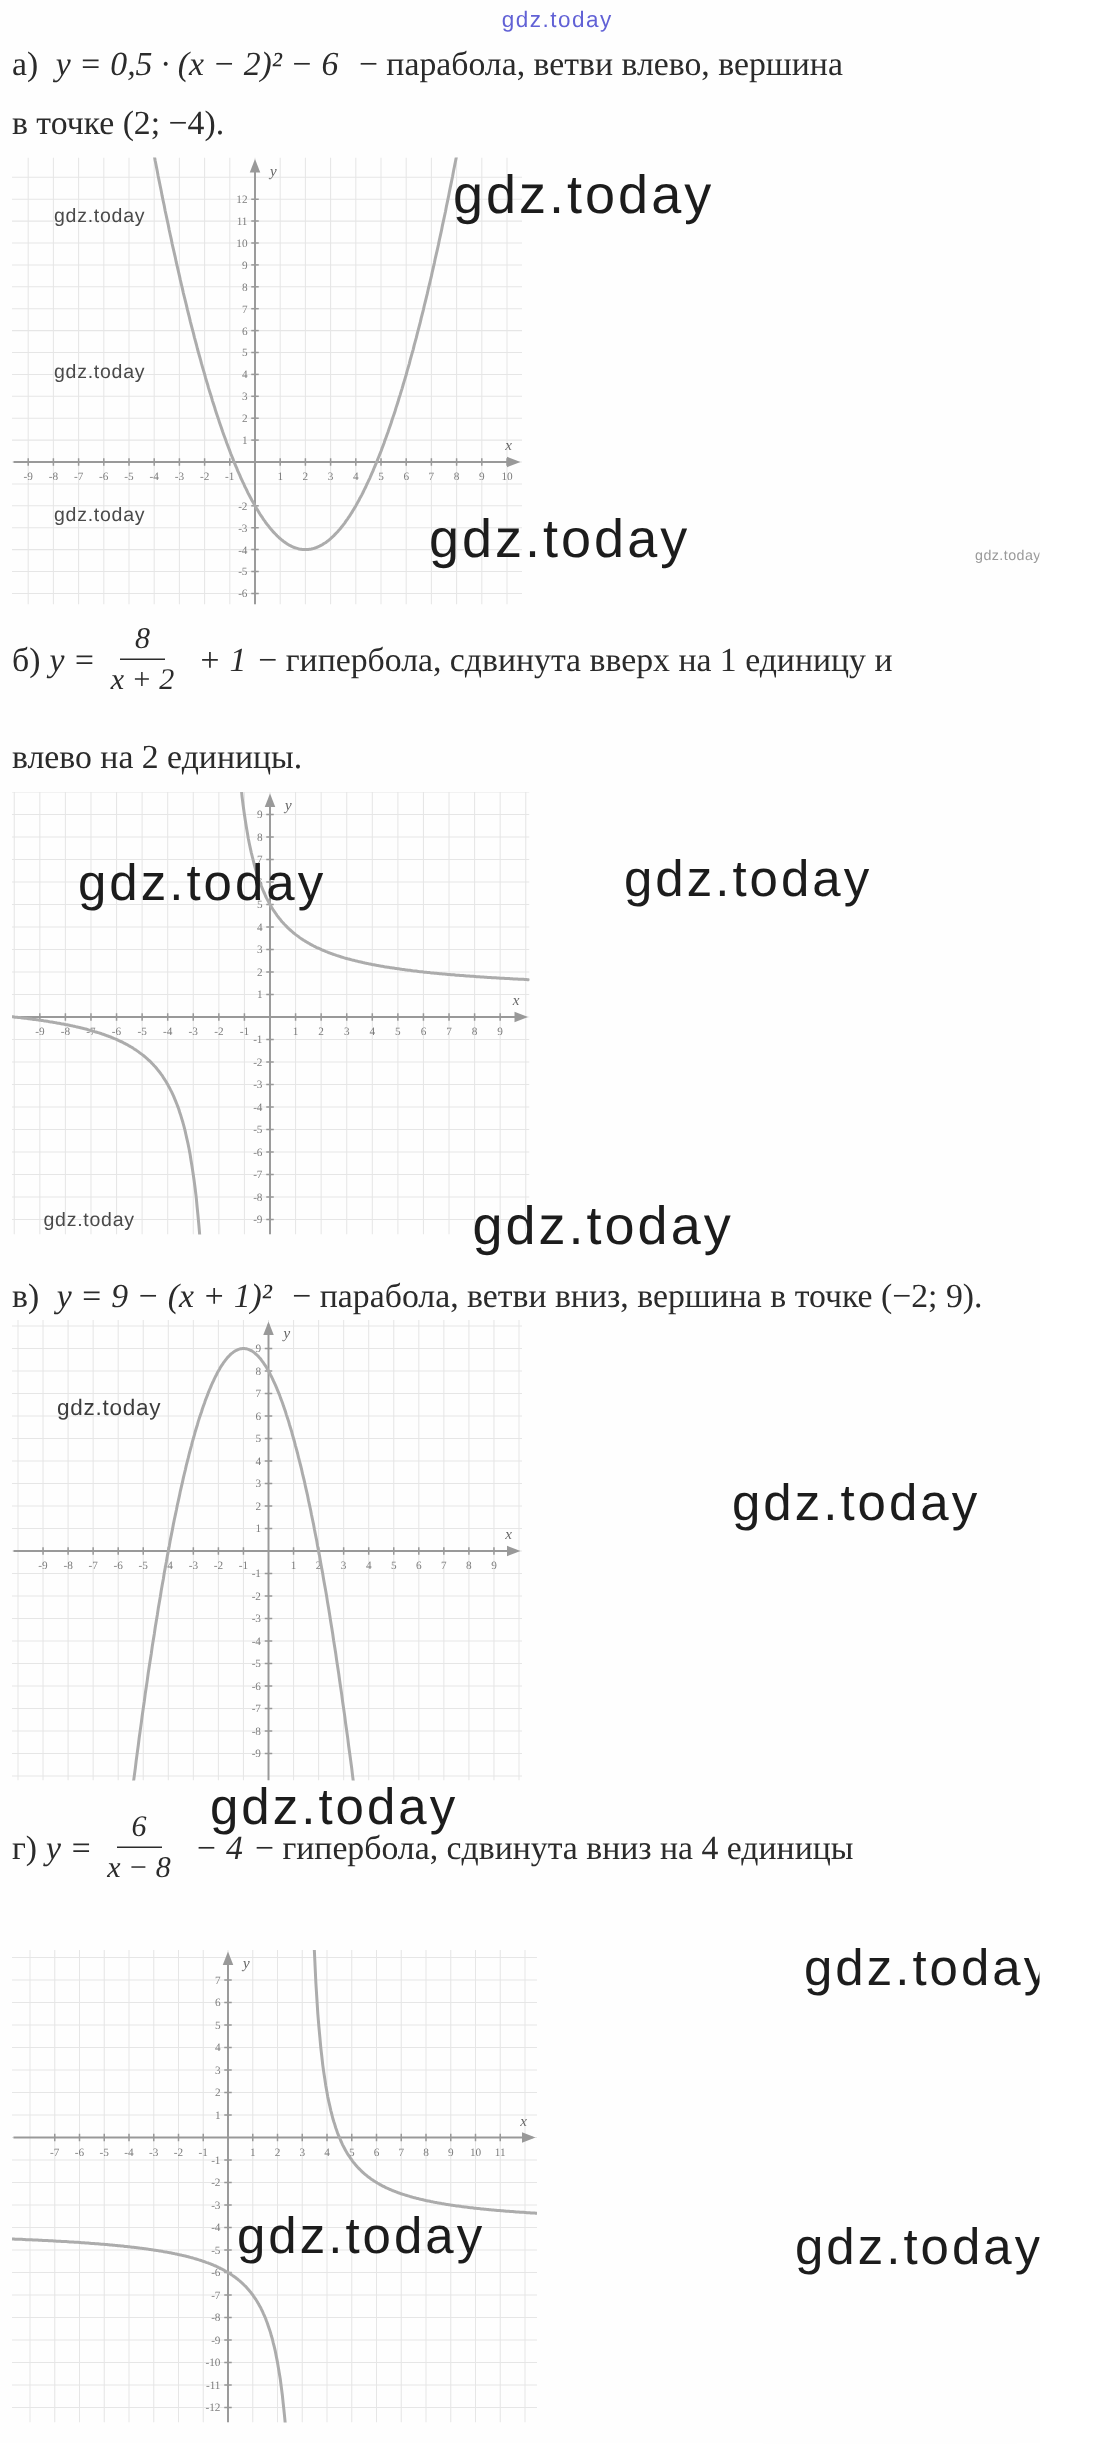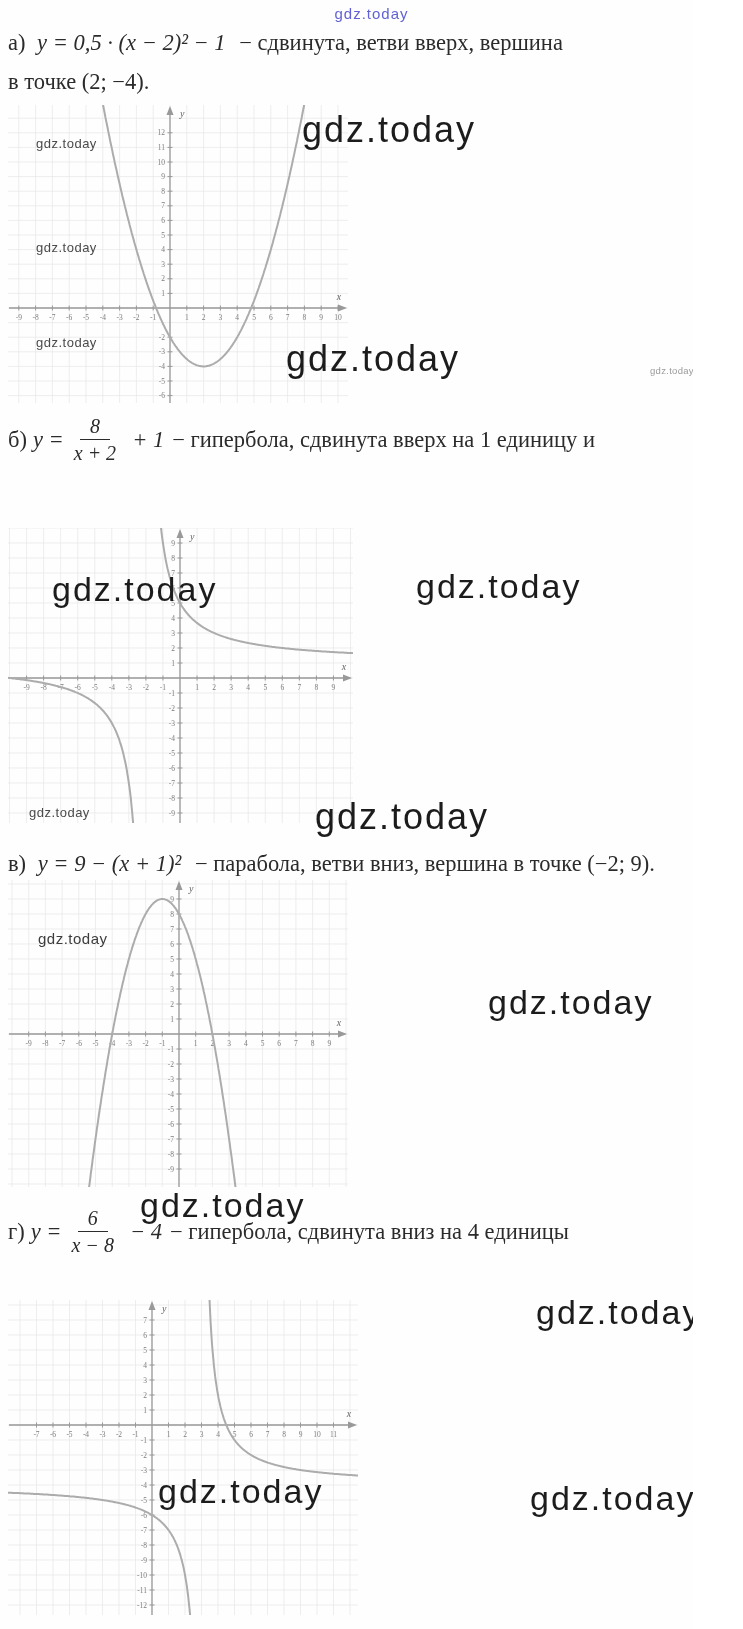--- a/index.html
+++ b/index.html
@@ -28,22 +28,22 @@
 </style>
 </head>
 <body>
 
 <div class="page">
 
   <div class="site-header">gdz.today</div>
 
   <div class="ans-line" style="left:8px;top:30px;">
     <span class="lbl">а)</span>
-    <span class="math">y = 0,5 · (x − 2)² − 1</span>
-    <span class="txt">− сдвинута, ветви вверх, вершина</span>
+    <span class="math">y = 0,5 · (x − 2)² − 6</span>
+    <span class="txt">− парабола, ветви влево, вершина</span>
   </div>
   <div class="ans-line" style="left:8px;top:69px;">в точке (2; −4).</div>
 
   <div class="graph" style="left: 8px; top: 105px;"><svg width="340" height="298" viewBox="0 0 340 298">
         <line x1="10.799999999999983" y1="0" x2="10.799999999999983" y2="298" stroke="#e6e6e6" stroke-width="0.7"></line>
         <line x1="27.599999999999994" y1="0" x2="27.599999999999994" y2="298" stroke="#e6e6e6" stroke-width="0.7"></line>
         <line x1="44.39999999999999" y1="0" x2="44.39999999999999" y2="298" stroke="#e6e6e6" stroke-width="0.7"></line>
         <line x1="61.19999999999999" y1="0" x2="61.19999999999999" y2="298" stroke="#e6e6e6" stroke-width="0.7"></line>
         <line x1="78" y1="0" x2="78" y2="298" stroke="#e6e6e6" stroke-width="0.7"></line>
         <line x1="94.8" y1="0" x2="94.8" y2="298" stroke="#e6e6e6" stroke-width="0.7"></line>
@@ -165,20 +165,21 @@
   <div class="ans-line frac-line" style="left:8px;top:415px;">
     <span class="lbl">б)</span>
     <span class="math">y =</span>
     <span class="frac">
       <span class="num math">8</span>
       <span class="den math">x + 2</span>
     </span>
     <span class="math">+ 1</span>
     <span class="txt">− гипербола, сдвинута вверх на 1 единицу и</span>
   </div>
+  <div class="ans-line" style="left:8px;top:492px;">влево на 2 единицы.</div>
 
   <div class="graph" style="left: 8px; top: 528px;"><svg width="345" height="295" viewBox="0 0 345 295">
         <line x1="1.5" y1="0" x2="1.5" y2="295" stroke="#e6e6e6" stroke-width="0.7"></line>
         <line x1="18.549999999999983" y1="0" x2="18.549999999999983" y2="295" stroke="#e6e6e6" stroke-width="0.7"></line>
         <line x1="35.599999999999994" y1="0" x2="35.599999999999994" y2="295" stroke="#e6e6e6" stroke-width="0.7"></line>
         <line x1="52.64999999999999" y1="0" x2="52.64999999999999" y2="295" stroke="#e6e6e6" stroke-width="0.7"></line>
         <line x1="69.69999999999999" y1="0" x2="69.69999999999999" y2="295" stroke="#e6e6e6" stroke-width="0.7"></line>
         <line x1="86.75" y1="0" x2="86.75" y2="295" stroke="#e6e6e6" stroke-width="0.7"></line>
         <line x1="103.8" y1="0" x2="103.8" y2="295" stroke="#e6e6e6" stroke-width="0.7"></line>
         <line x1="120.85" y1="0" x2="120.85" y2="295" stroke="#e6e6e6" stroke-width="0.7"></line>

